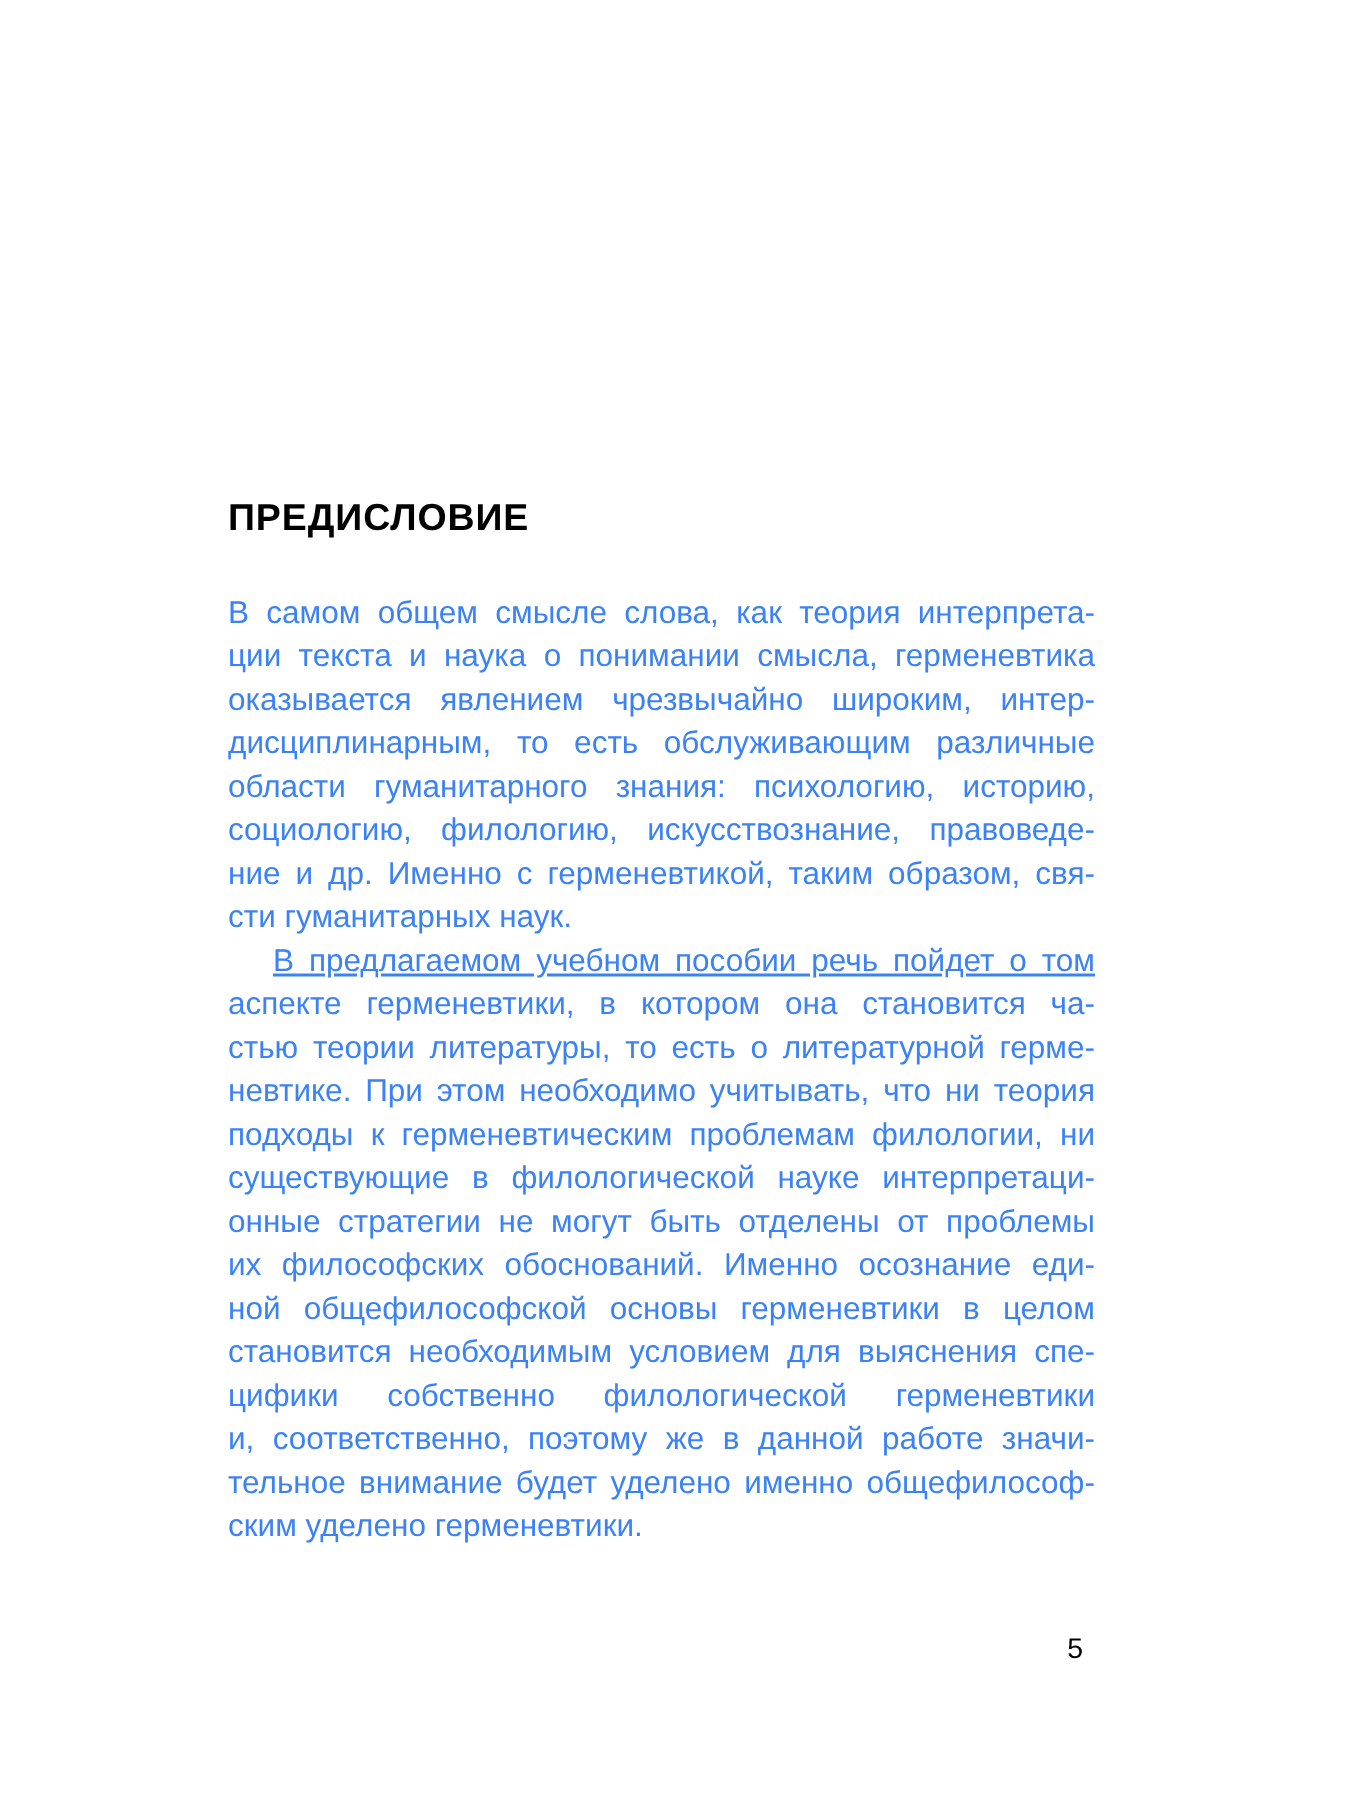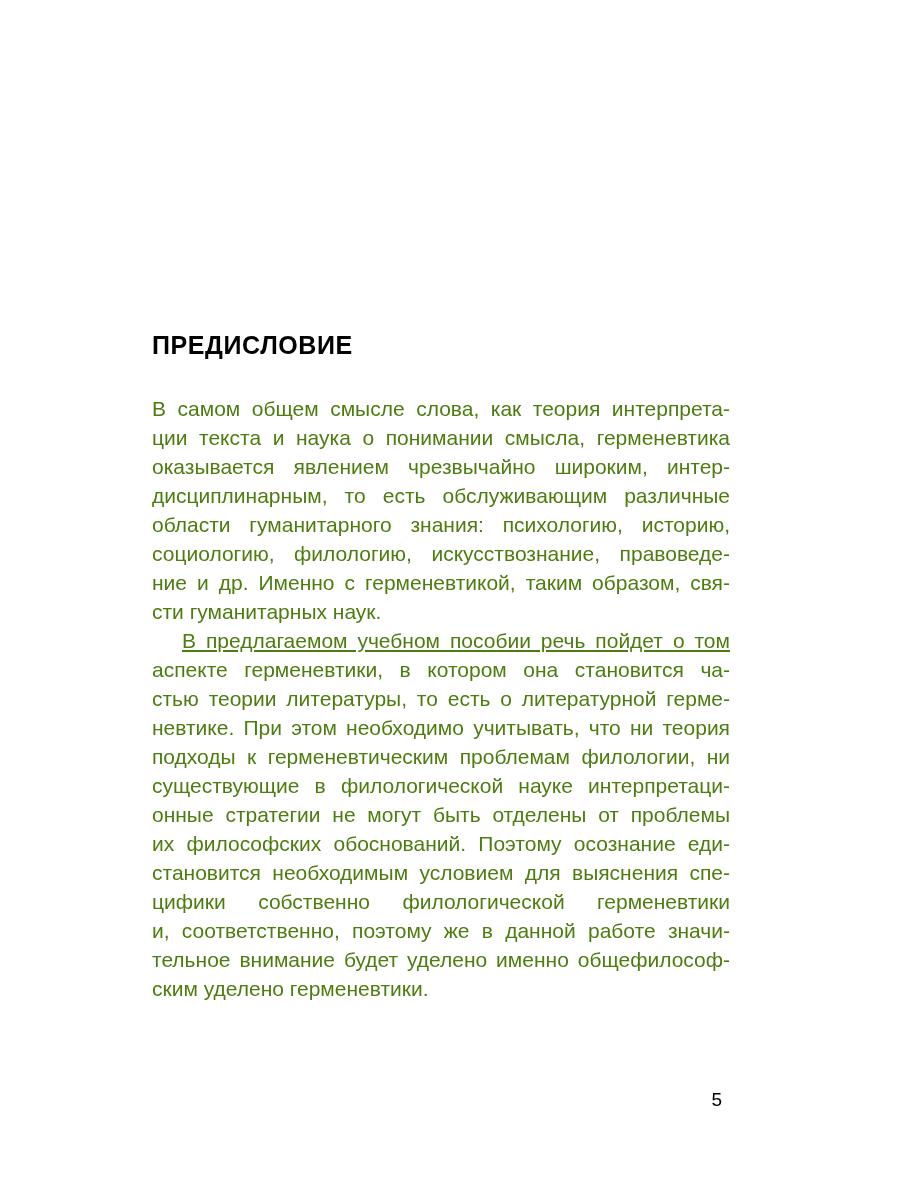--- a/index.html
+++ b/index.html
@@ -30,21 +30,21 @@
     letter-spacing: 0.6px;
     color: #000000;
   }
   .body-text {
     position: absolute;
     left: 152px;
     top: 394px;
     width: 578px;
     font-size: 21px;
     line-height: 29px;
-    color: #4d7c0f;
+    color: #3b82f6;
   }
   .line {
     text-align: justify;
     text-align-last: justify;
     height: 29px;
     overflow: hidden;
   }
   .line.last {
     text-align-last: left;
   }
@@ -78,21 +78,22 @@
       <div class="line">социологию, филологию, искусствознание, правоведе-</div>
       <div class="line">ние и др. Именно с герменевтикой, таким образом, свя-</div>
       <div class="line last">сти гуманитарных наук.</div>
       <div class="line indent">В предлагаемом учебном пособии речь пойдет о том</div>
       <div class="line">аспекте герменевтики, в котором она становится ча-</div>
       <div class="line">стью теории литературы, то есть о литературной герме-</div>
       <div class="line">невтике. При этом необходимо учитывать, что ни теория</div>
       <div class="line">подходы к герменевтическим проблемам филологии, ни</div>
       <div class="line">существующие в филологической науке интерпретаци-</div>
       <div class="line">онные стратегии не могут быть отделены от проблемы</div>
-      <div class="line">их философских обоснований. Поэтому осознание еди-</div>
+      <div class="line">их философских обоснований. Именно осознание еди-</div>
+      <div class="line">ной общефилософской основы герменевтики в целом</div>
       <div class="line">становится необходимым условием для выяснения спе-</div>
       <div class="line">цифики собственно филологической герменевтики</div>
       <div class="line">и, соответственно, поэтому же в данной работе значи-</div>
       <div class="line">тельное внимание будет уделено именно общефилософ-</div>
       <div class="line last">ским уделено герменевтики.</div>
     </div>
 
   <div class="page-number">5</div>
 </div>
 

